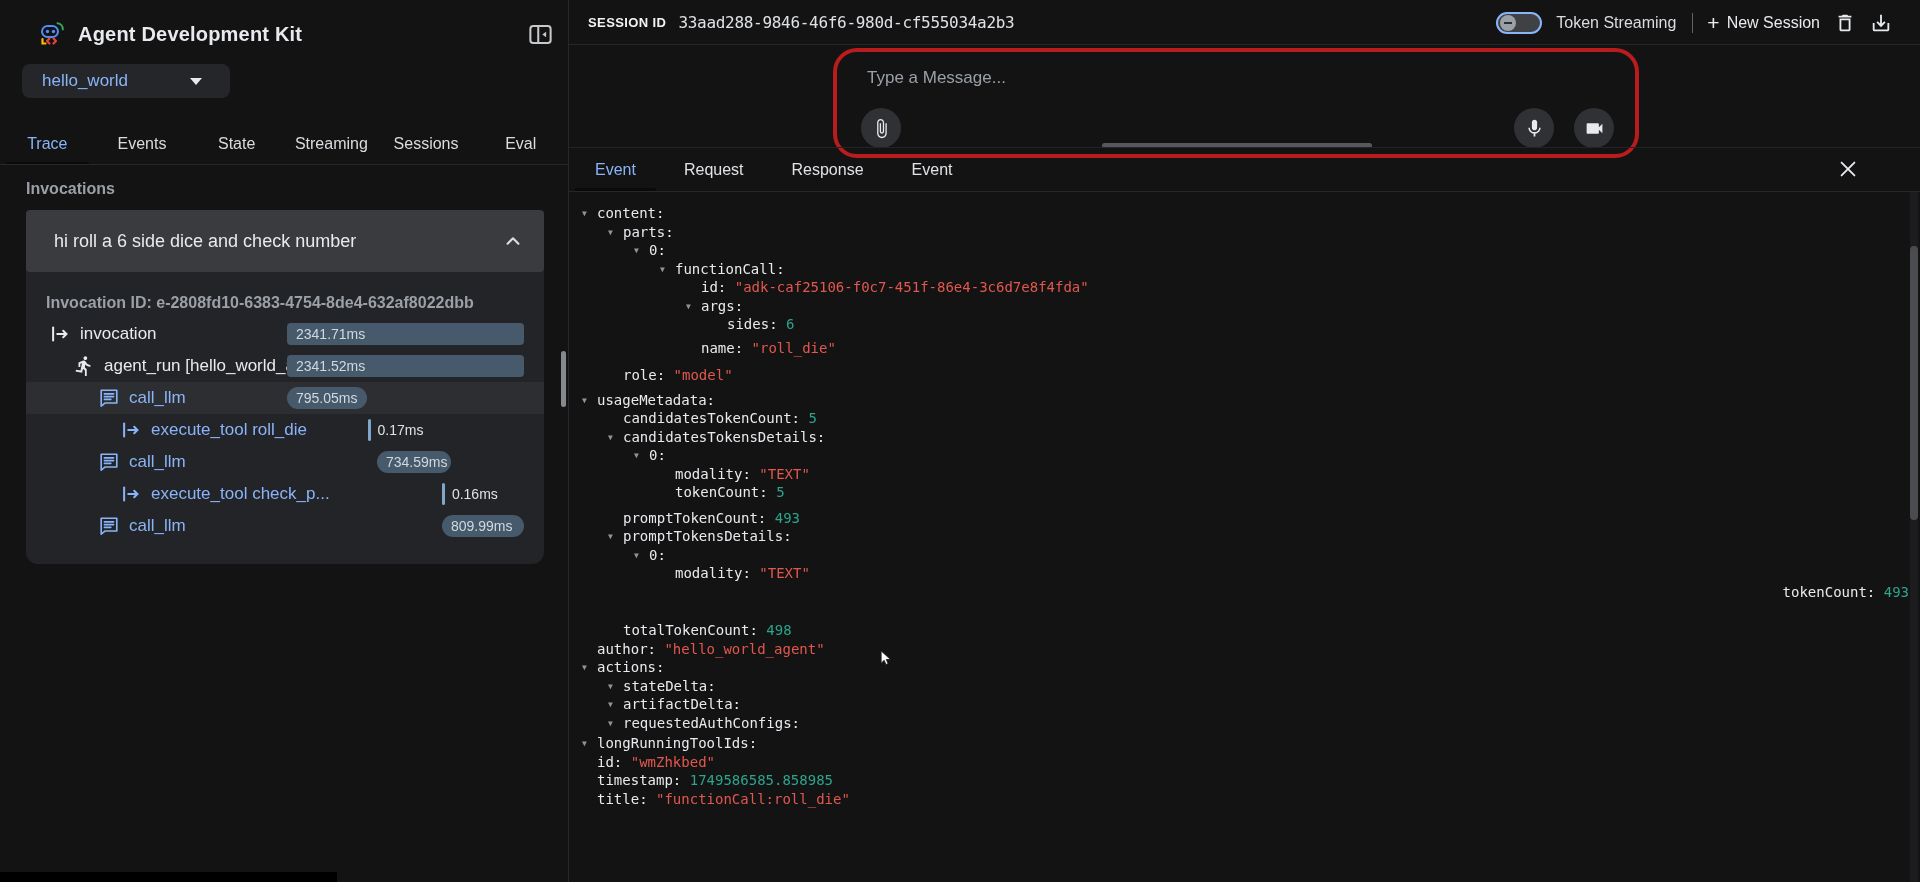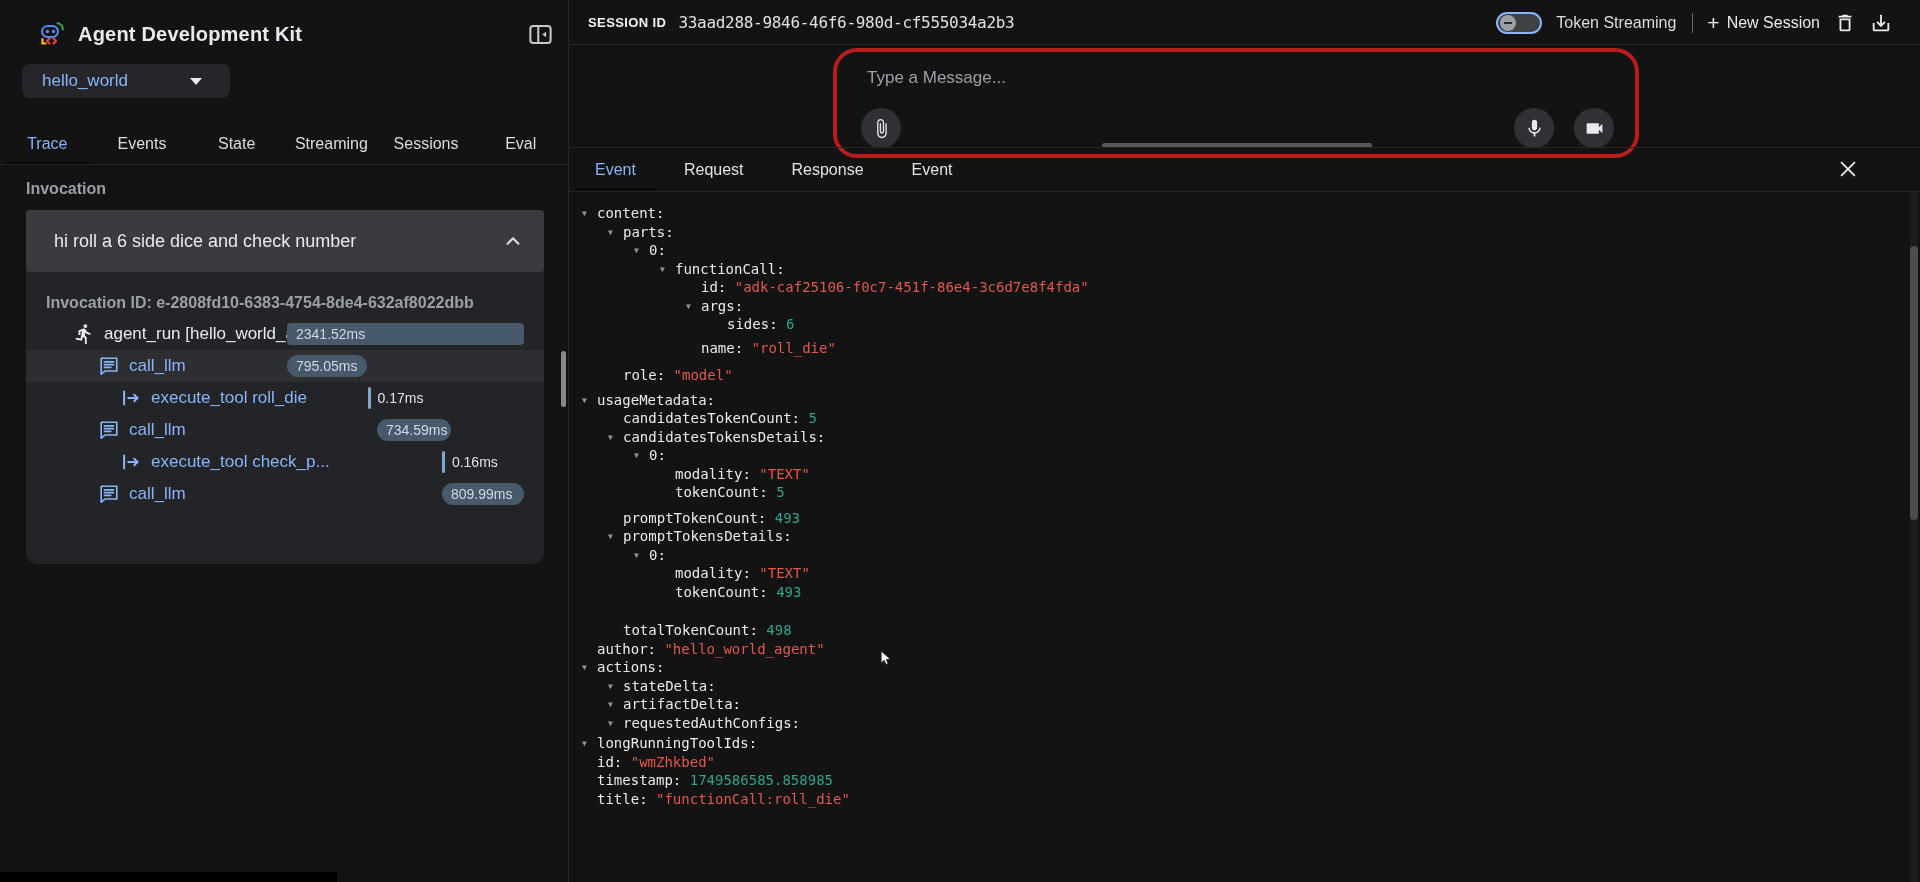--- a/index.html
+++ b/index.html
@@ -140,25 +140,36 @@
           <span>Streaming</span>
         </div>
         <div class="tab">
           <span>Sessions</span>
         </div>
         <div class="tab">
           <span>Eval</span>
         </div>
       </div>
     <div class="lp-tab-divider"></div>
-    <div class="invocations-label">Invocation</div>
+    <div class="invocations-label">Invocations</div>
 
     <div class="trace-panel">
       <div class="invocation-id">Invocation ID: e-2808fd10-6383-4754-8de4-632af8022dbb</div>
       <div class="trace-rows">
+          <div class="trace-row plain">
+            <span class="sp-icon" style="margin-left: 23px;">
+              <svg viewBox="0 0 24 24" fill="none" stroke="currentColor" stroke-width="2.2" stroke-linecap="round" stroke-linejoin="round">
+                <path d="M4.5 5v14"></path>
+                <path d="M9 12h10"></path>
+                <path d="M15.5 8.5L19 12l-3.5 3.5"></path>
+              </svg>
+            </span>
+            <span class="sp-label">invocation</span>
+            <div class="span-bar wide" style="left: 261px; width: 237px;">2341.71ms</div>
+          </div>
           <div class="trace-row plain">
             <span class="sp-icon" style="margin-left: 47px;">
               <svg viewBox="0 0 24 24" fill="currentColor">
                 <path d="M13.49 5.48c1.1 0 2-.9 2-2s-.9-2-2-2-2 .9-2 2 .9 2 2 2zm-3.6 13.9l1-4.4 2.1 2v6h2v-7.5l-2.1-2 .6-3c1.3 1.5 3.3 2.5 5.5 2.5v-2c-1.9 0-3.5-1-4.3-2.4l-1-1.6c-.4-.6-1-1-1.7-1-.3 0-.5.1-.8.1l-5.2 2.2v4.7h2v-3.4l1.8-.7-1.6 8.1-4.9-1-.4 2 7 1.4z"></path>
               </svg>
             </span>
             <span class="sp-label">agent_run [hello_world_agent]</span>
             <div class="span-bar wide" style="left: 261.01px; width: 236.981px;">2341.52ms</div>
           </div>
           <div class="trace-row accent highlight">
@@ -315,21 +326,21 @@
         <div class="json-line" style="padding-left: 28px; margin-top: 6px;"><span class="json-arrow" style="left: 13px;">▼</span><span class="json-key">usageMetadata:</span></div>
         <div class="json-line" style="padding-left: 54px;"><span class="json-key">candidatesTokenCount:</span><span class="json-val num"> 5</span></div>
         <div class="json-line" style="padding-left: 54px;"><span class="json-arrow" style="left: 39px;">▼</span><span class="json-key">candidatesTokensDetails:</span></div>
         <div class="json-line" style="padding-left: 80px;"><span class="json-arrow" style="left: 65px;">▼</span><span class="json-key">0:</span></div>
         <div class="json-line" style="padding-left: 106px;"><span class="json-key">modality:</span><span class="json-val str"> "TEXT"</span></div>
         <div class="json-line" style="padding-left: 106px;"><span class="json-key">tokenCount:</span><span class="json-val num"> 5</span></div>
         <div class="json-line" style="padding-left: 54px; margin-top: 7px;"><span class="json-key">promptTokenCount:</span><span class="json-val num"> 493</span></div>
         <div class="json-line" style="padding-left: 54px;"><span class="json-arrow" style="left: 39px;">▼</span><span class="json-key">promptTokensDetails:</span></div>
         <div class="json-line" style="padding-left: 80px;"><span class="json-arrow" style="left: 65px;">▼</span><span class="json-key">0:</span></div>
         <div class="json-line" style="padding-left: 106px;"><span class="json-key">modality:</span><span class="json-val str"> "TEXT"</span></div>
-        <div class="json-line" style="padding-left: 106px;"><span class="json-key">tokenCount:</span><span class="json-val num"> 493</span></div>
+        <div class="json-line" style="padding-left: 106px; text-align: right;"><span class="json-key">tokenCount:</span><span class="json-val num"> 493</span></div>
         <div class="json-line" style="padding-left: 54px; margin-top: 20px;"><span class="json-key">totalTokenCount:</span><span class="json-val num"> 498</span></div>
         <div class="json-line" style="padding-left: 28px;"><span class="json-key">author:</span><span class="json-val str"> "hello_world_agent"</span></div>
         <div class="json-line" style="padding-left: 28px;"><span class="json-arrow" style="left: 13px;">▼</span><span class="json-key">actions:</span></div>
         <div class="json-line" style="padding-left: 54px;"><span class="json-arrow" style="left: 39px;">▼</span><span class="json-key">stateDelta:</span></div>
         <div class="json-line" style="padding-left: 54px;"><span class="json-arrow" style="left: 39px;">▼</span><span class="json-key">artifactDelta:</span></div>
         <div class="json-line" style="padding-left: 54px;"><span class="json-arrow" style="left: 39px;">▼</span><span class="json-key">requestedAuthConfigs:</span></div>
         <div class="json-line" style="padding-left: 28px; margin-top: 2px;"><span class="json-arrow" style="left: 13px;">▼</span><span class="json-key">longRunningToolIds:</span></div>
         <div class="json-line" style="padding-left: 28px;"><span class="json-key">id:</span><span class="json-val str"> "wmZhkbed"</span></div>
         <div class="json-line" style="padding-left: 28px;"><span class="json-key">timestamp:</span><span class="json-val num"> 1749586585.858985</span></div>
         <div class="json-line" style="padding-left: 28px;"><span class="json-key">title:</span><span class="json-val str"> "functionCall:roll_die"</span></div>

